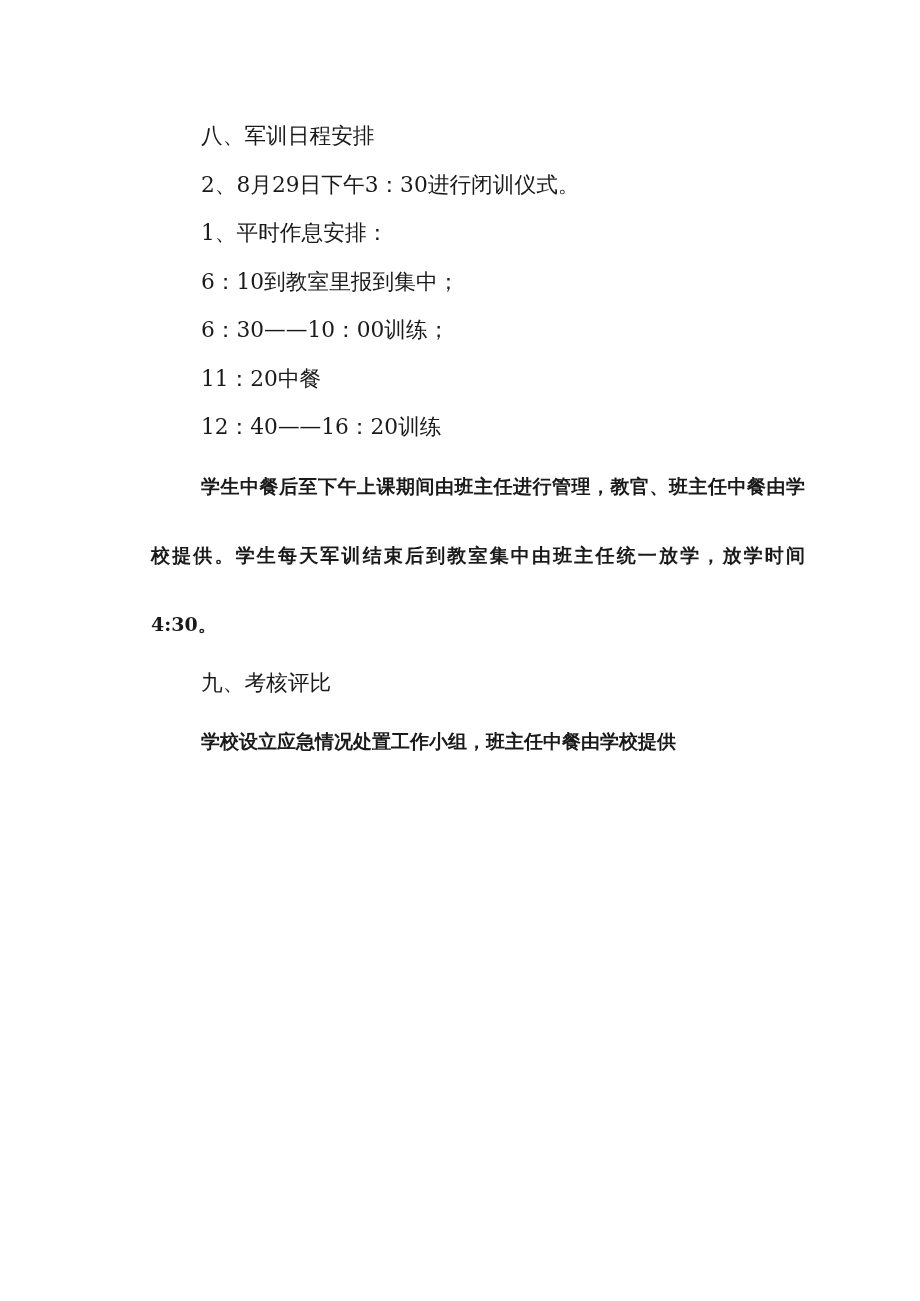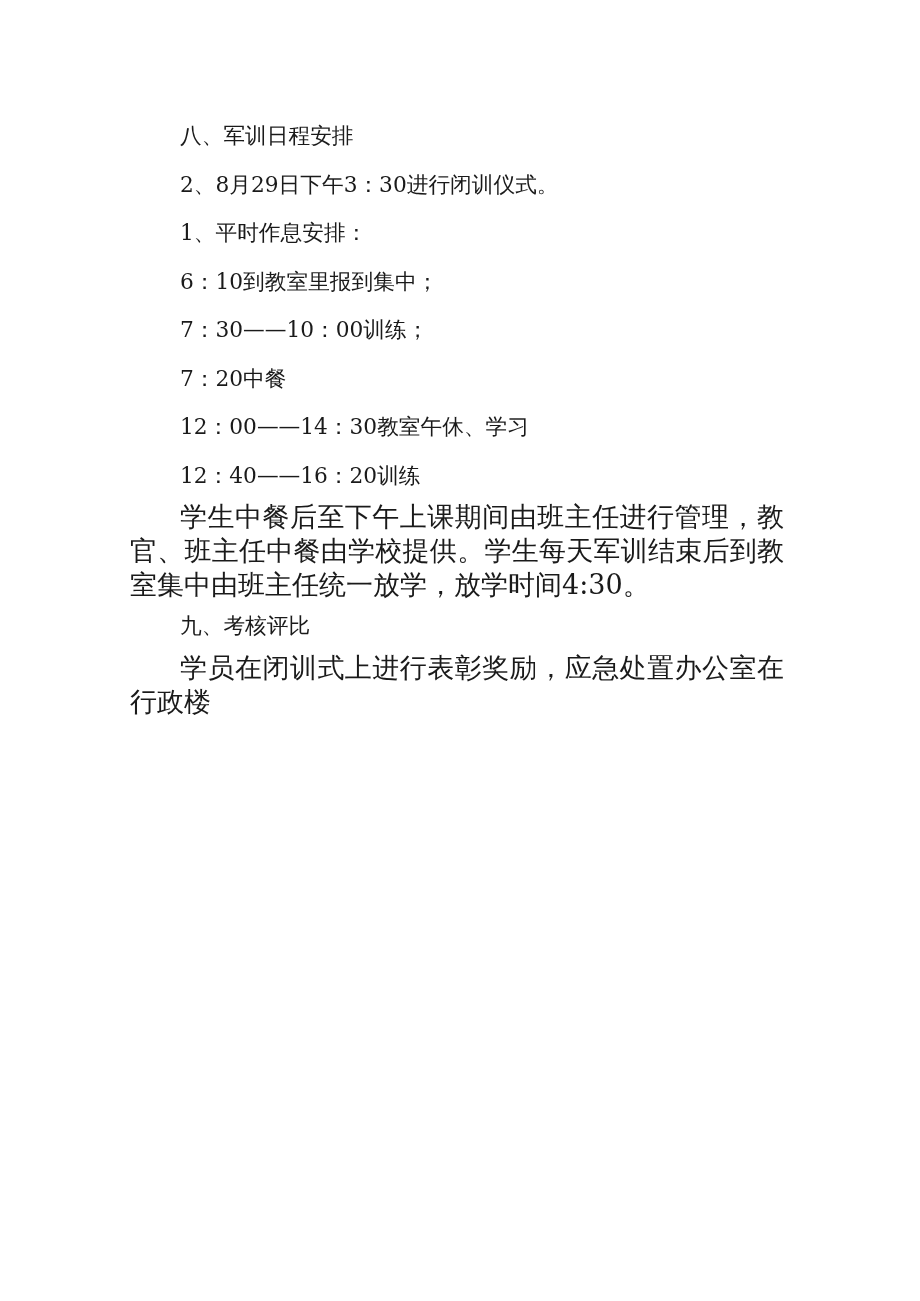--- a/index.html
+++ b/index.html
@@ -1,31 +1,30 @@
 <!DOCTYPE html>
 <html><head>
 <meta charset="utf-8">
 <style>
   html, body { margin: 0; padding: 0; background: #ffffff; }
   body { width: 920px; height: 1301px; position: relative; overflow: hidden;
          font-family: "DejaVu Serif", "Liberation Serif", serif; color: #1a1a1a; }
-  .page { position: absolute; left: 130px; top: 112px; width: 654px; }
+  .page { position: absolute; left: 151px; top: 112px; width: 654px; }
   .line { font-size: 21.7px; line-height: 48.5px; height: 48.5px; white-space: nowrap; }
   .indent { padding-left: 50px; }
-  .para { font-size: 27px; line-height: 34px; text-align: justify; text-justify: inter-character; }
+  .para { font-size: 19px; line-height: 69px; text-align: justify; text-justify: inter-character; font-weight: bold; }
   .para-indent { text-indent: 50px; }
 </style>
 </head>
 <body>
 
 <div class="page">
   <div class="line indent">八、军训日程安排</div>
   <div class="line indent">2、8月29日下午3：30进行闭训仪式。</div>
   <div class="line indent">1、平时作息安排：</div>
   <div class="line indent">6：10到教室里报到集中；</div>
-  <div class="line indent">7：30——10：00训练；</div>
-  <div class="line indent">7：20中餐</div>
-  <div class="line indent">12：00——14：30教室午休、学习</div>
+  <div class="line indent">6：30——10：00训练；</div>
+  <div class="line indent">11：20中餐</div>
   <div class="line indent">12：40——16：20训练</div>
   <div class="para para-indent">学生中餐后至下午上课期间由班主任进行管理，教官、班主任中餐由学校提供。学生每天军训结束后到教室集中由班主任统一放学，放学时间4:30。</div>
   <div class="line indent">九、考核评比</div>
-  <div class="para para-indent">学员在闭训式上进行表彰奖励，应急处置办公室在行政楼</div>
+  <div class="para para-indent">学校设立应急情况处置工作小组，班主任中餐由学校提供</div>
 </div>
 
 </body></html>

